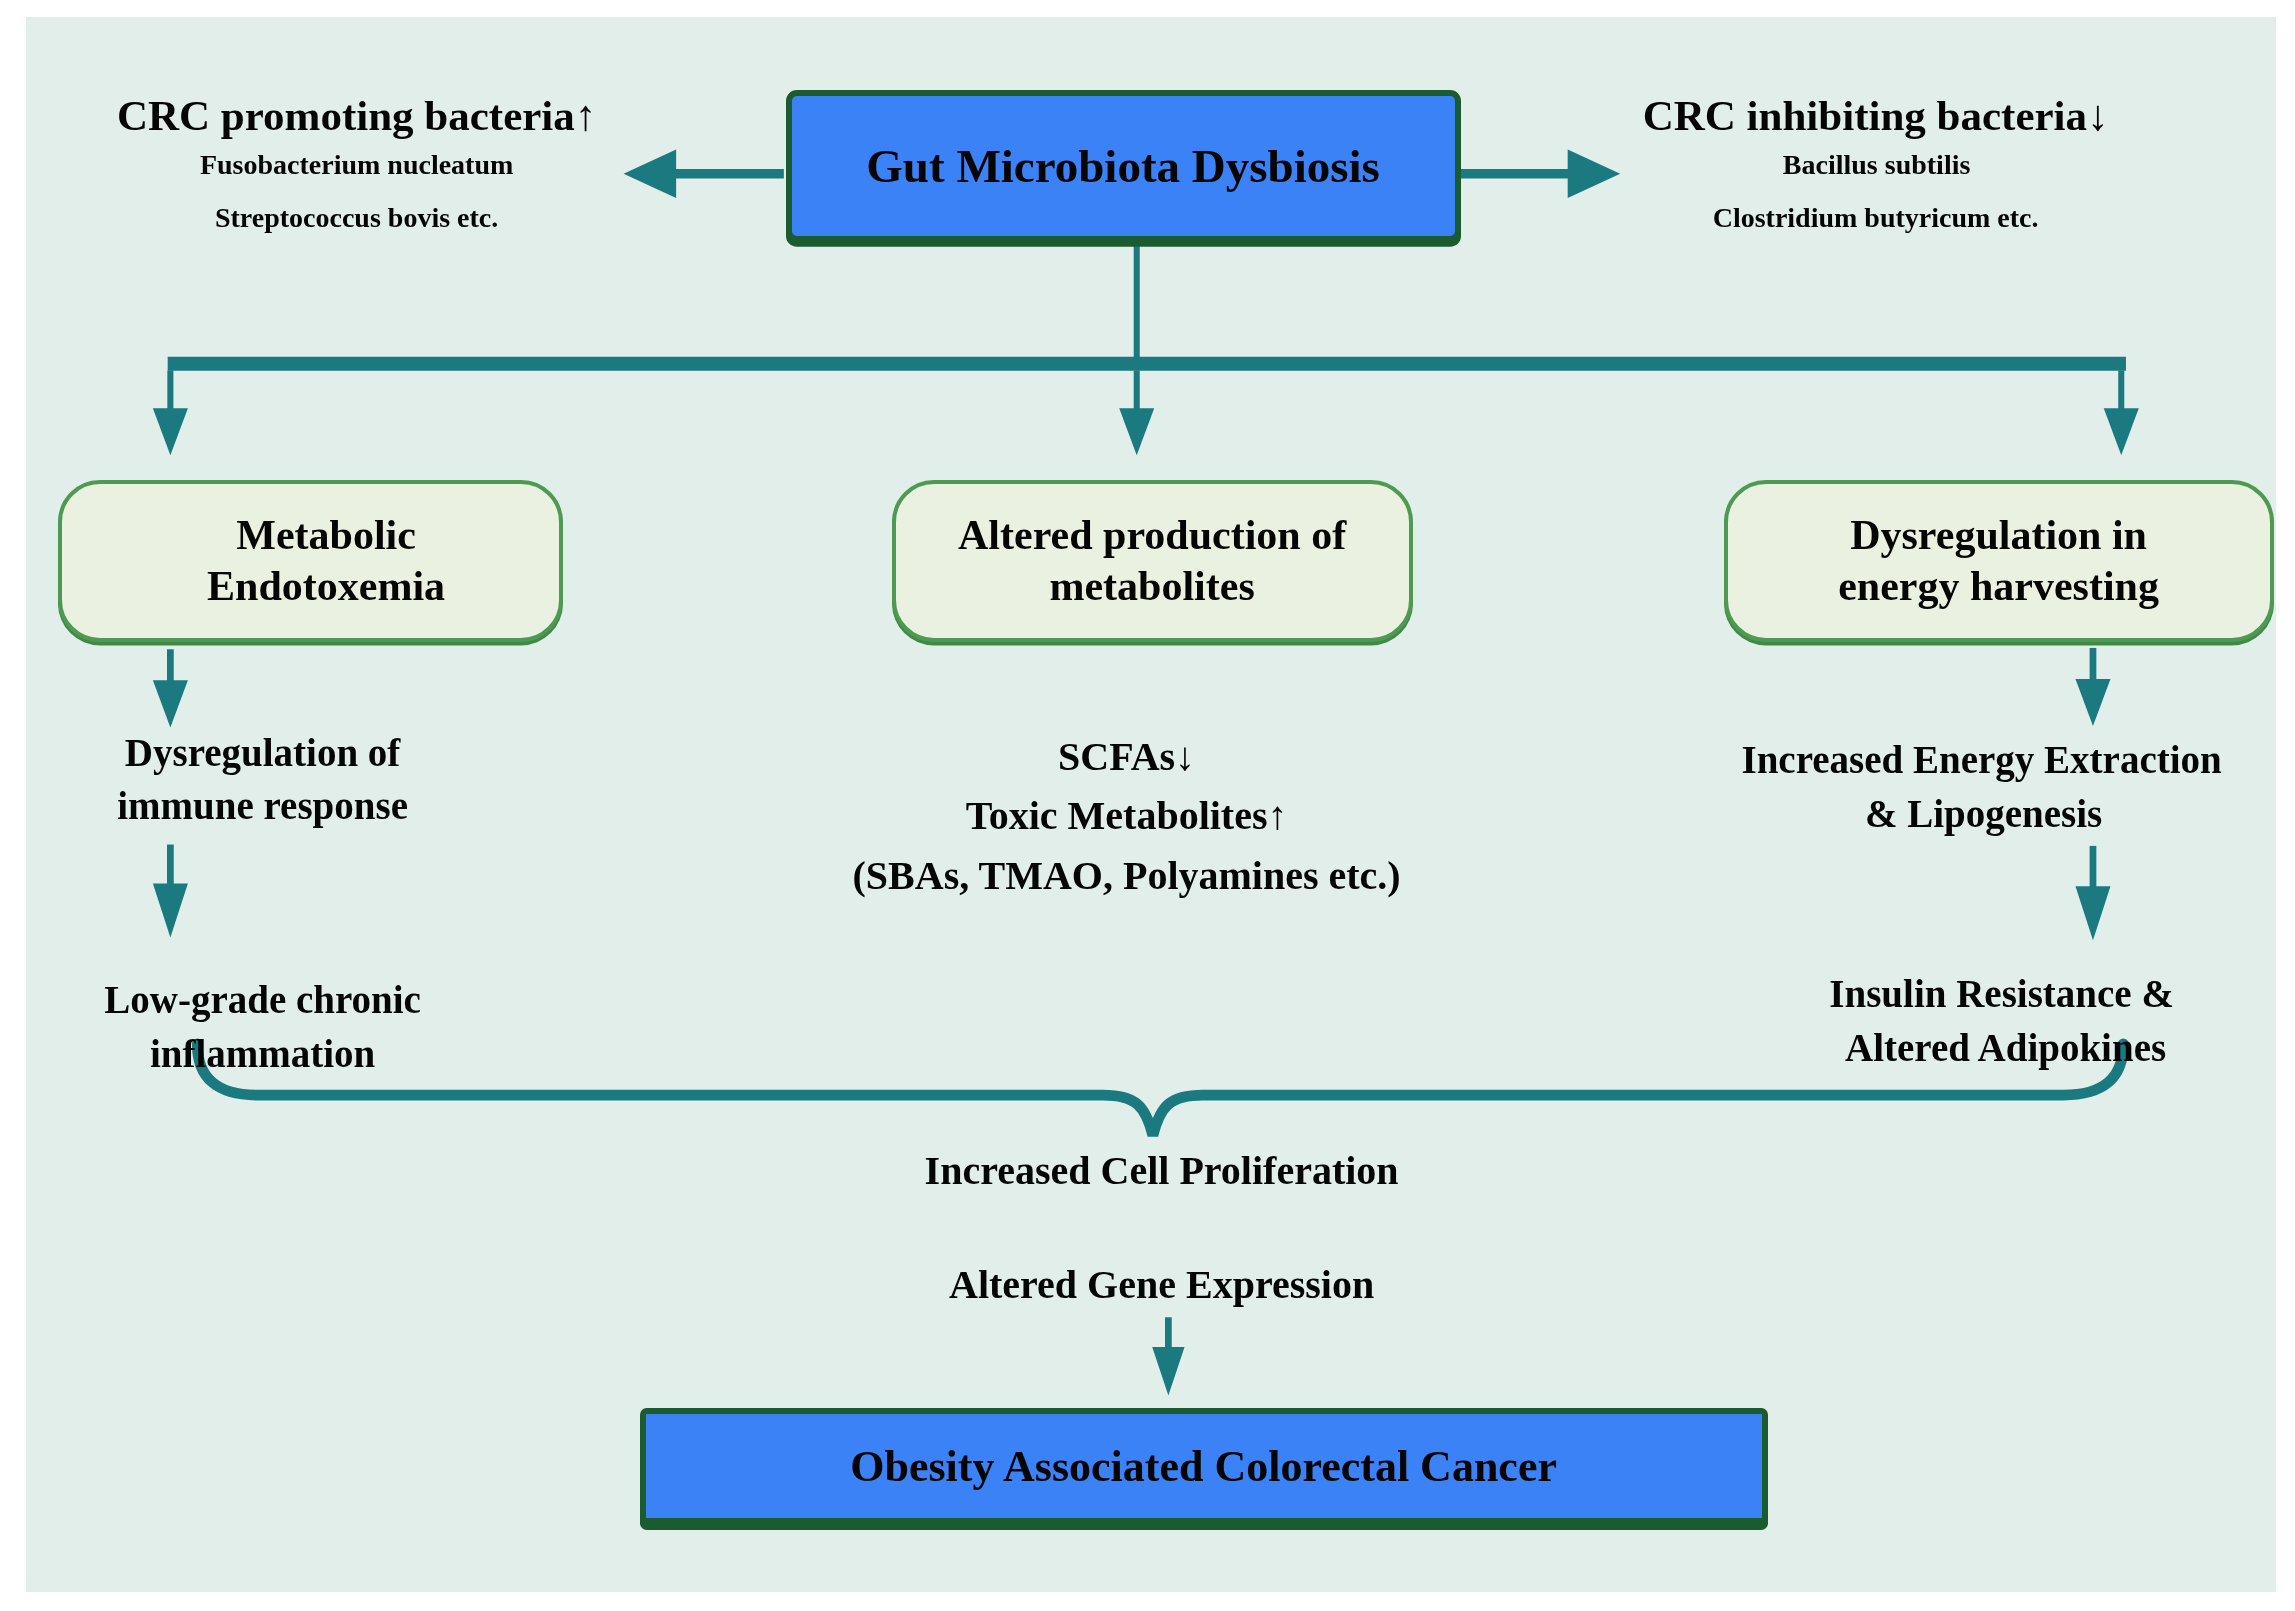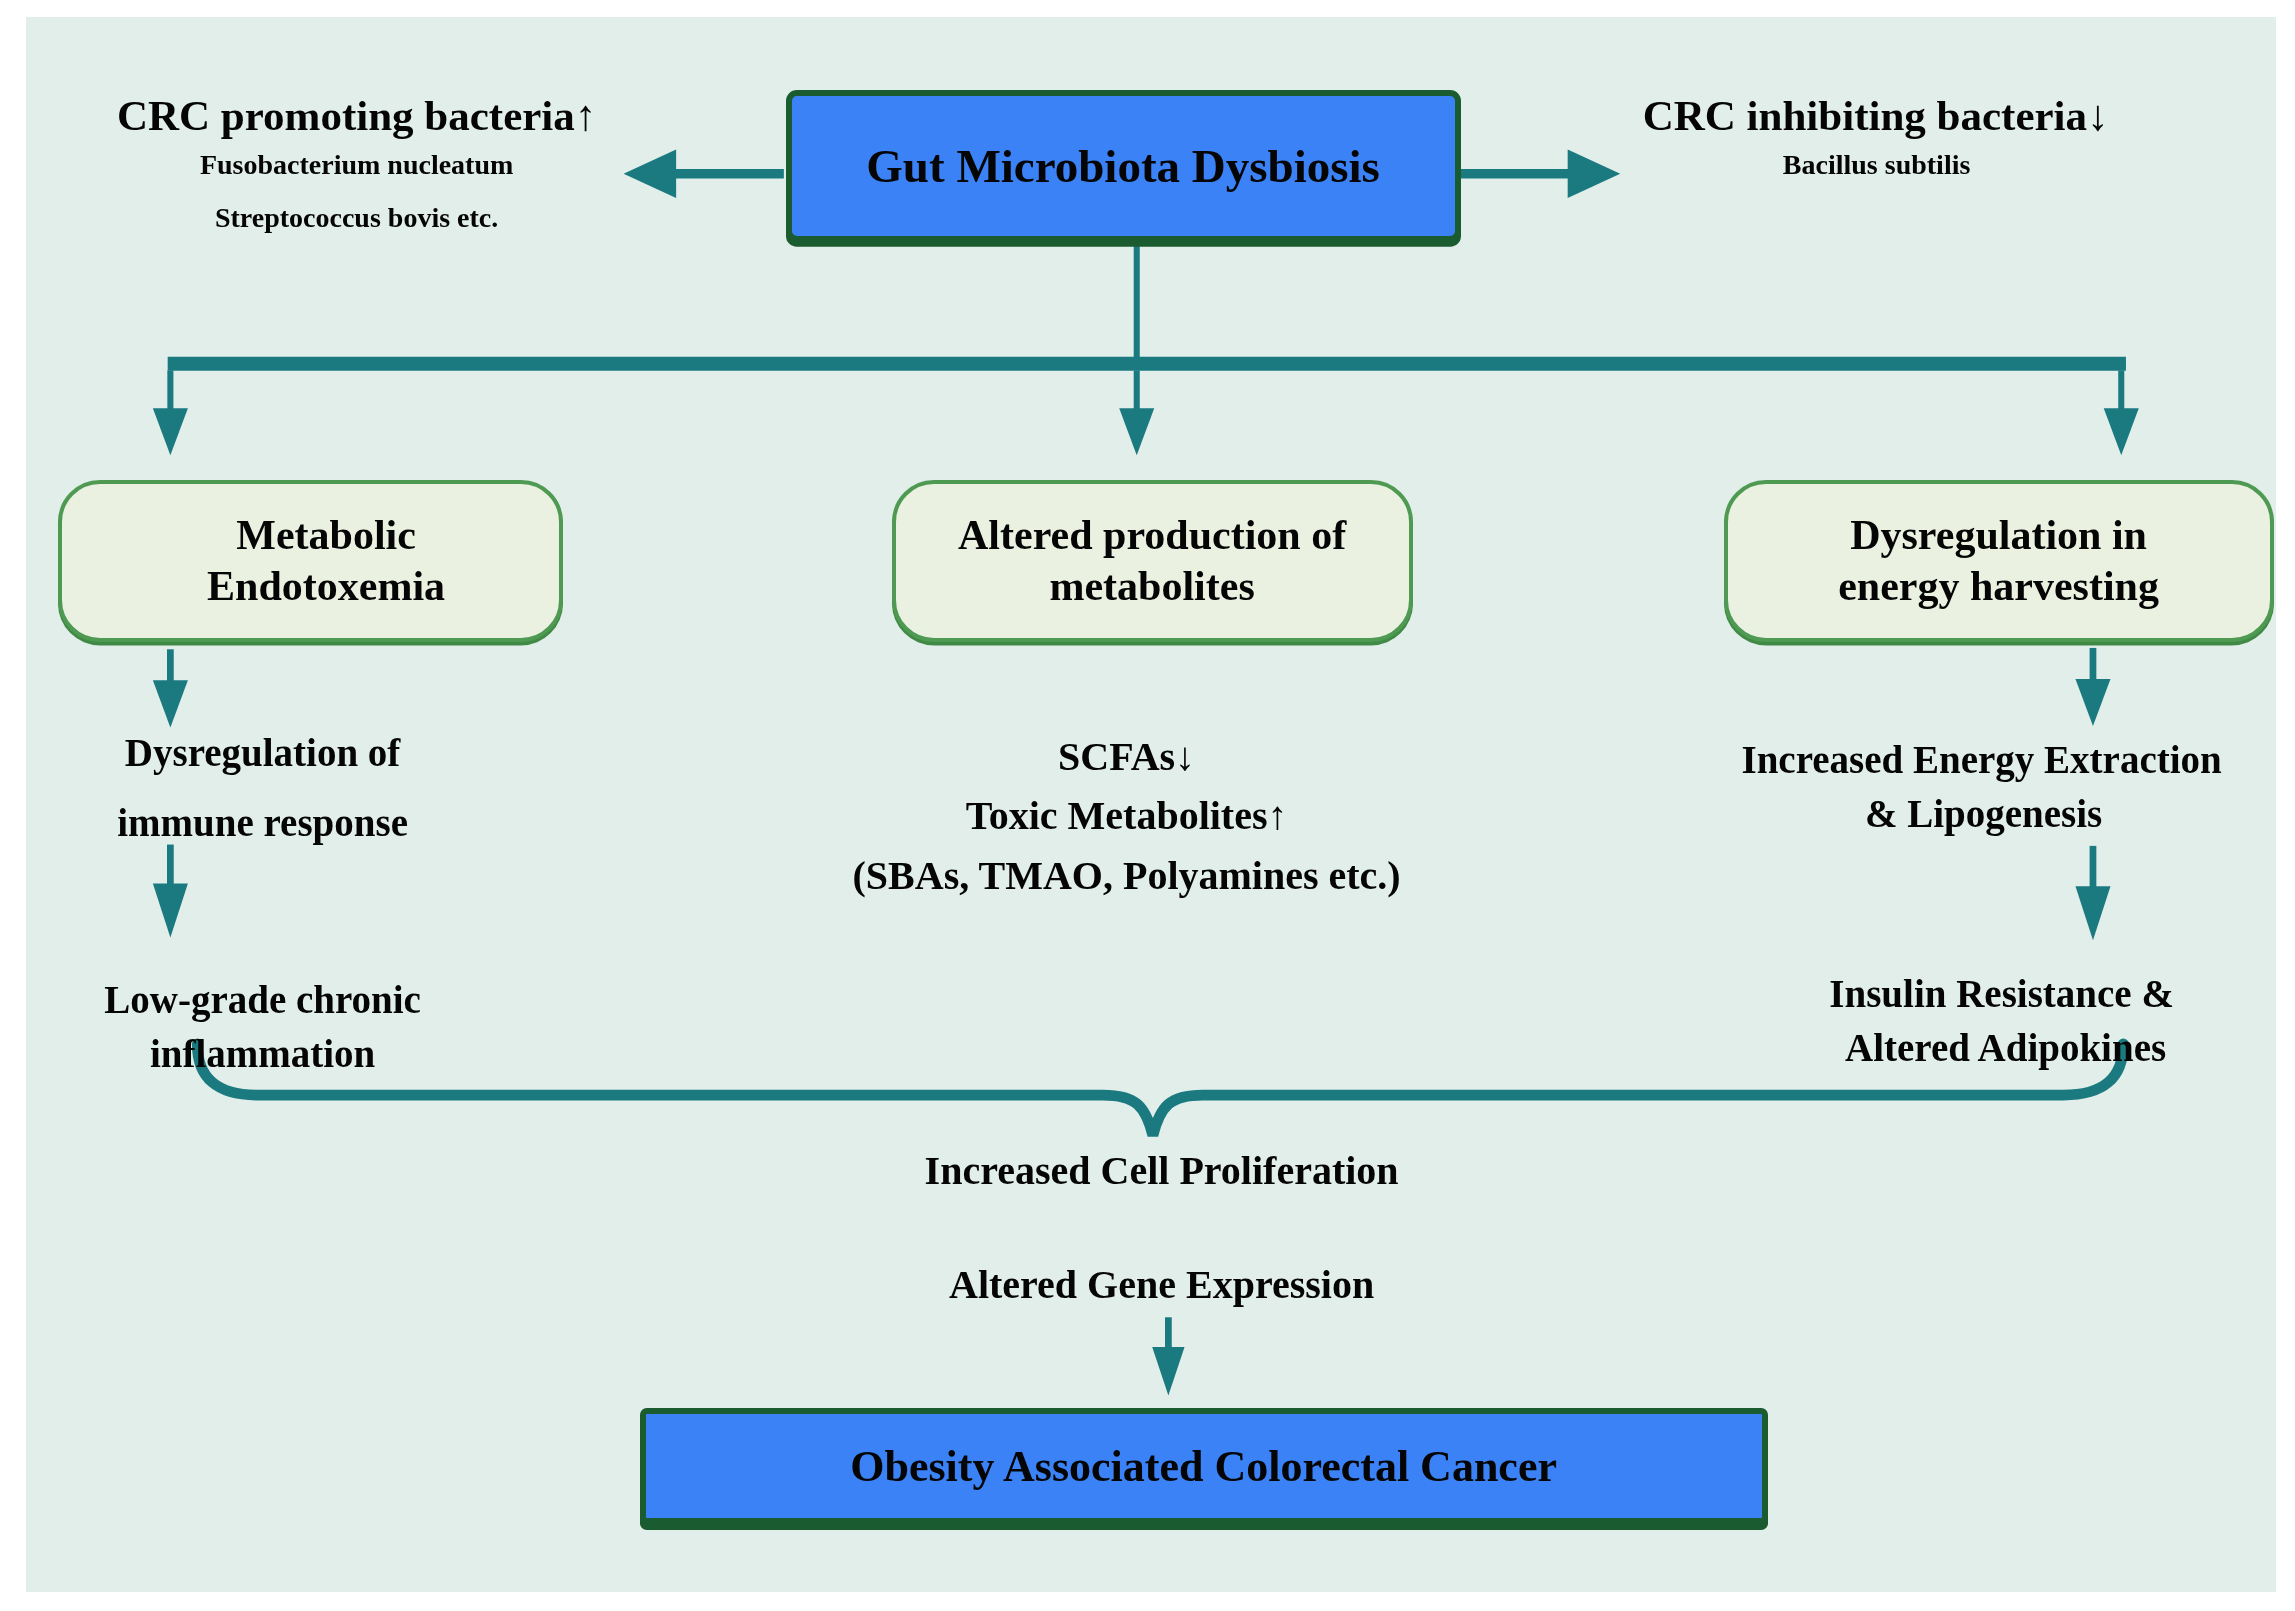--- a/index.html
+++ b/index.html
@@ -90,36 +90,37 @@
   <div class="box box-root">
     <span>Gut Microbiota Dysbiosis</span>
   </div>
 
   <div class="t fs64" style="left:331px;top:75px;">CRC promoting bacteria↑</div>
   <div class="t fs57" style="left:331px;top:133px;">Fusobacterium nucleatum</div>
   <div class="t fs57" style="left:331px;top:186px;">Streptococcus bovis etc.</div>
 
   <div class="t fs64" style="left:1850px;top:75px;">CRC inhibiting bacteria↓</div>
   <div class="t fs57" style="left:1851px;top:133px;">Bacillus subtilis</div>
+  <div class="t fs57" style="left:1850px;top:186px;">Clostridium butyricum etc.</div>
 
   <div class="bbox bbox-left">
     <span>Metabolic
 Endotoxemia</span>
   </div>
   <div class="bbox bbox-mid">
     <span>Altered production of
 metabolites</span>
   </div>
   <div class="bbox bbox-right">
     <span>Dysregulation in
 energy harvesting</span>
   </div>
 
   <div class="t fs58" style="left:237px;top:715px;">Dysregulation of</div>
-  <div class="t fs58" style="left:237px;top:785px;">immune response</div>
+  <div class="t fs58" style="left:237px;top:768px;">immune response</div>
   <div class="t fs58" style="left:237px;top:962px;">Low-grade chronic</div>
   <div class="t fs58" style="left:237px;top:1016px;">inflammation</div>
 
   <div class="t fs60" style="left:1101px;top:718px;">SCFAs↓</div>
   <div class="t fs60" style="left:1101px;top:777px;">Toxic Metabolites↑</div>
   <div class="t fs60" style="left:1101px;top:837px;">(SBAs, TMAO, Polyamines etc.)</div>
 
   <div class="t fs58" style="left:1956px;top:722px;">Increased Energy Extraction</div>
   <div class="t fs58" style="left:1958px;top:776px;">&amp; Lipogenesis</div>
   <div class="t fs58" style="left:1976px;top:956px;">Insulin Resistance &amp;</div>

